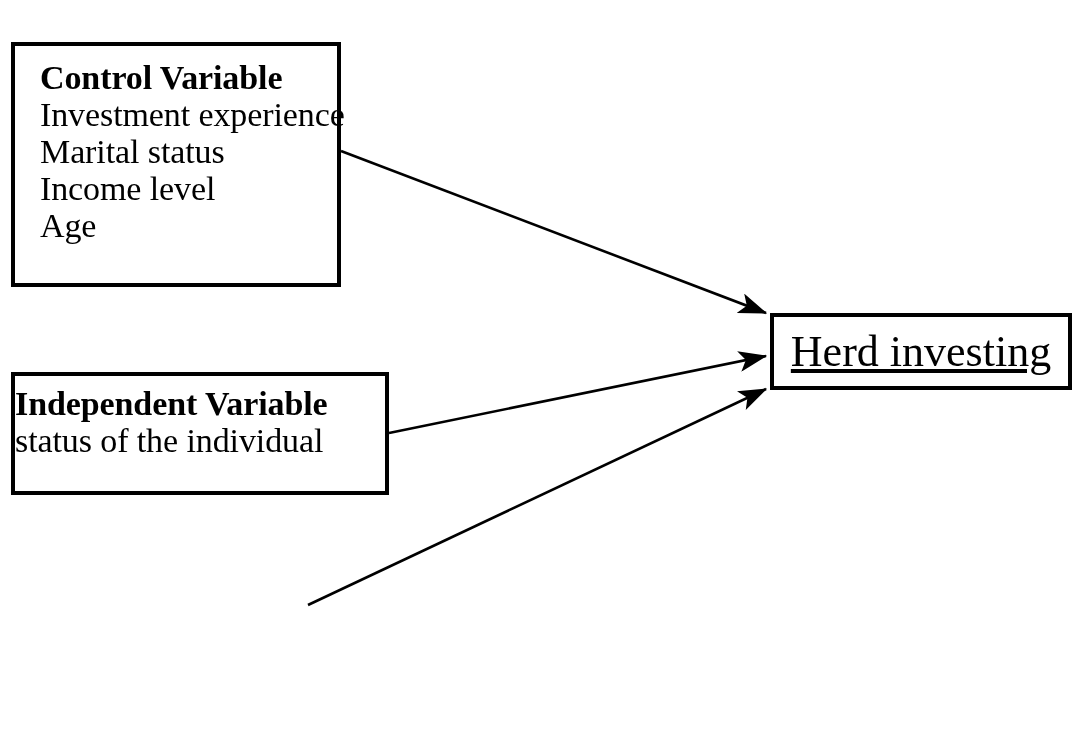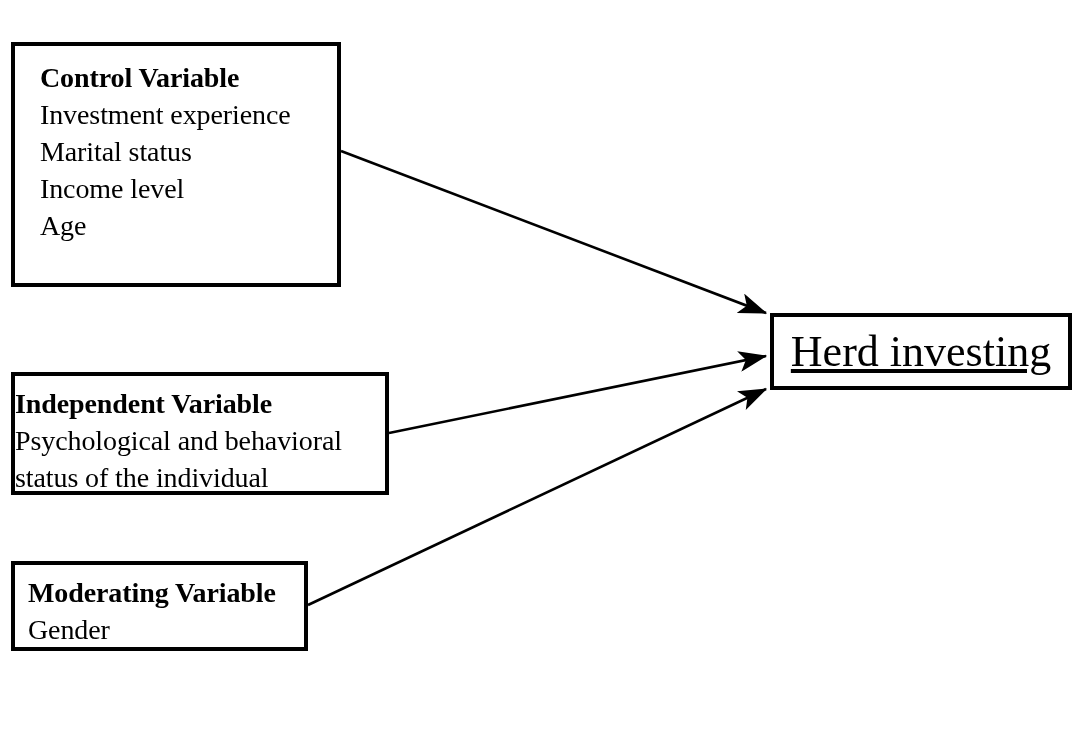--- a/index.html
+++ b/index.html
@@ -33,21 +33,21 @@
   }
   .node-lines {
     position: absolute;
     left: 0;
     top: 0;
     width: 100%;
   }
   .line {
     display: block;
     white-space: nowrap;
-    font-size: 28px;
+    font-size: 34px;
     line-height: 37px;
     font-weight: 400;
     letter-spacing: -0.1px;
   }
   .line.heading {
     font-weight: 700;
   }
 
   
   #box-control {
@@ -125,29 +125,22 @@
       <span class="line">Investment experience</span>
       <span class="line">Marital status</span>
       <span class="line">Income level</span>
       <span class="line">Age</span>
     </div>
   </div>
 
   <div class="node-box" id="box-independent">
     <div class="node-lines">
       <span class="line heading">Independent Variable</span>
-      <span class="line">Psychological and behavioral</span>
       <span class="line">status of the individual</span>
     </div>
   </div>
 
-  <div class="node-box" id="box-moderating">
-    <div class="node-lines">
-      <span class="line heading">Moderating Variable</span>
-      <span class="line">Gender</span>
-    </div>
-  </div>
 
   <div class="node-box" id="box-outcome">
     <span class="outcome-label">Herd investing</span>
   </div>
 
 </div>
 
 </body></html>

